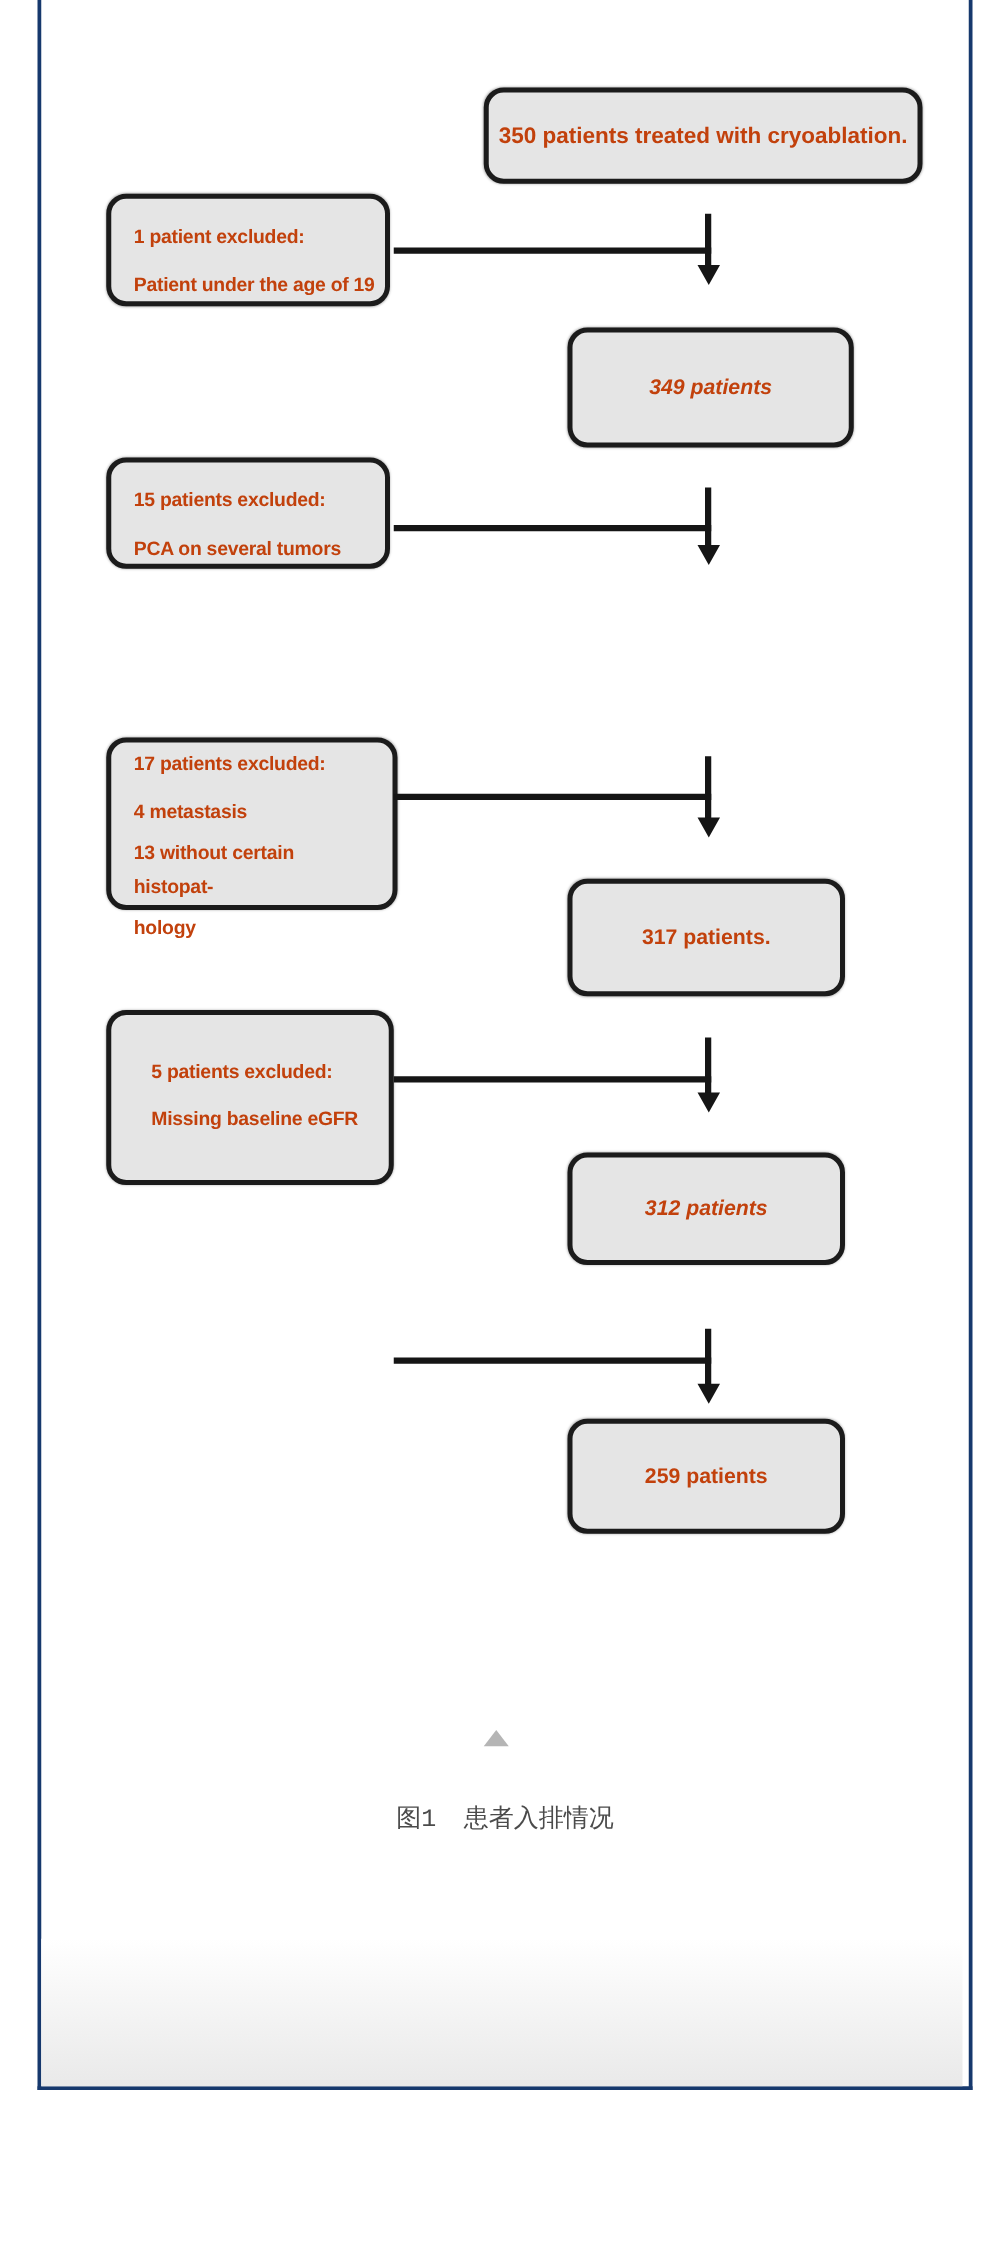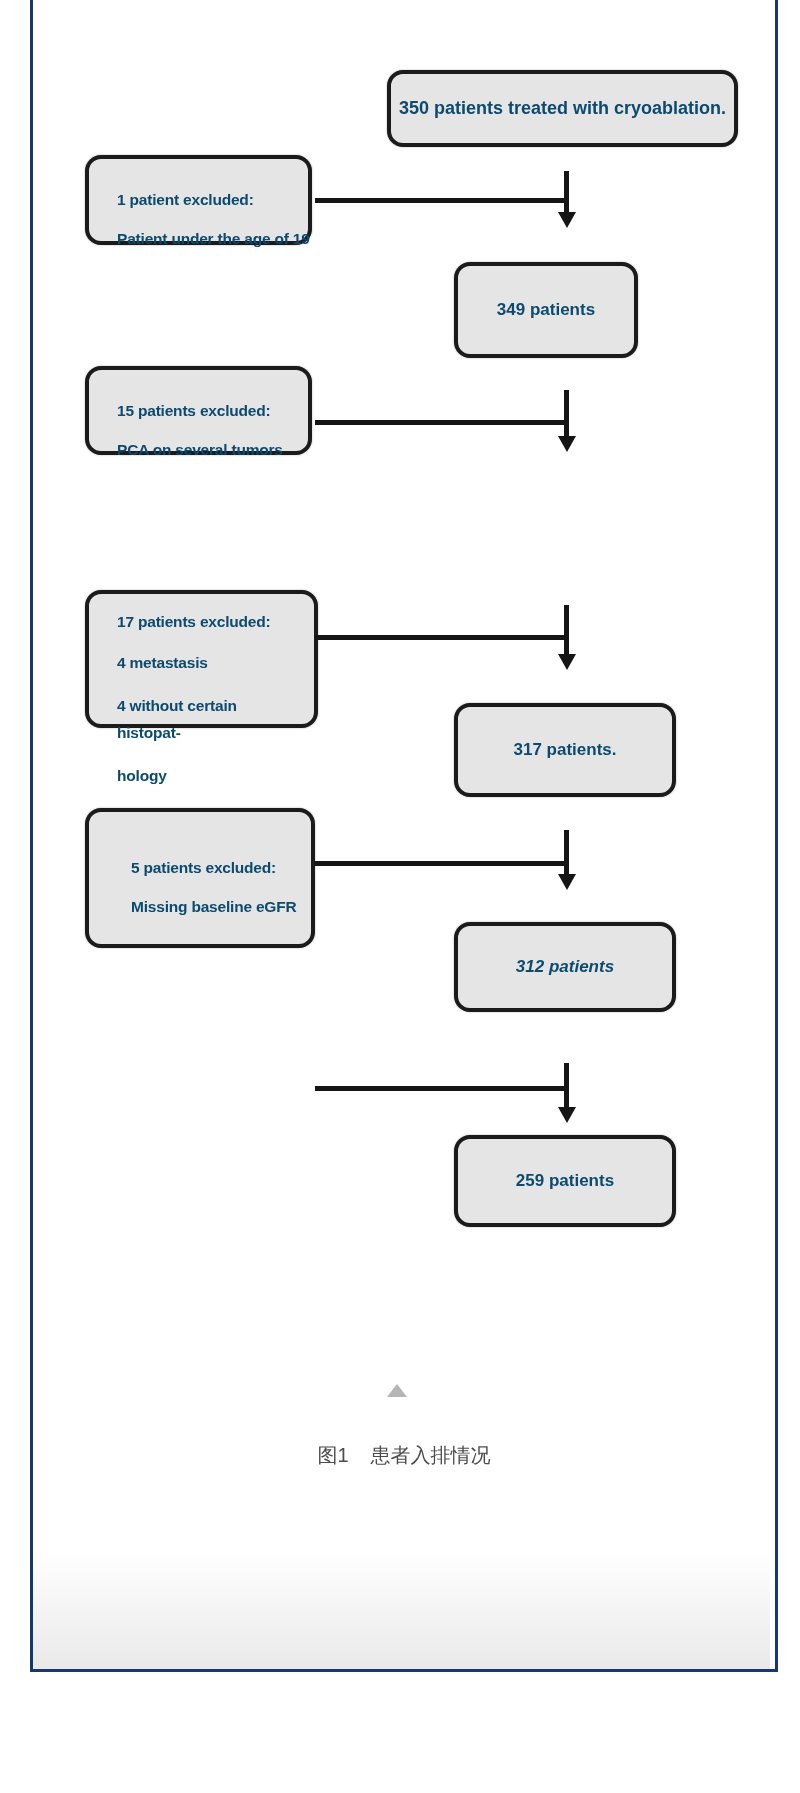--- a/index.html
+++ b/index.html
@@ -15,27 +15,27 @@
   }
   .bottom-gradient{
     position:absolute;left:0;right:5px;bottom:0;height:118px;
     background:linear-gradient(180deg,#ffffff 0%,#f3f3f3 55%,#e9e9e9 100%);
   }
   
   .figure{position:absolute;left:0;top:0;width:742px;height:1360px;}
   .fbox{
     position:absolute;box-sizing:border-box;
     background:#e5e5e5;border:4px solid #1b1b1b;border-radius:16px;
-    color:#0c4a6e;font-weight:bold;
+    color:#c2410c;font-weight:bold;
     box-shadow:0 0 2px rgba(0,0,0,.35);
   }
   .rbox{display:flex;align-items:center;justify-content:center;font-size:17px;}
   .titlebox{font-size:18px;white-space:nowrap;}
   .lbox{font-size:15.5px;letter-spacing:-0.2px;}
-  .lbox p{margin:16px;line-height:23px;white-space:nowrap;}
+  .lbox p{margin:6px;line-height:23px;white-space:nowrap;}
   .lbox .p2{margin-top:16px;}
   .lbox .cont{line-height:27px;white-space:pre-line;}
   .pad-a{padding:13px 6px 0 12px;}
   .pad-b{padding:0 6px 0 12px;}
   .pad-c{padding:28px 6px 0 26px;}
   .pad-d{padding:35px 6px 0 26px;}
   
   .vline{position:absolute;width:5px;background:#151515;left:531px;}
   .hline{position:absolute;height:5px;background:#151515;left:282px;width:254px;}
   .ahead{
@@ -46,56 +46,56 @@
   
   .collapse-triangle{
     position:absolute;left:354px;top:1384px;width:0;height:0;cursor:pointer;
     border-left:10px solid transparent;border-right:10px solid transparent;
     border-bottom:13px solid #b5b5b5;
   }
   .figure-caption{
     position:absolute;left:0;top:1441px;width:100%;
     text-align:center;font-size:20px;line-height:28px;color:#4b4b4b;
   }
-  .figure-caption .lbl{margin-right:22px;}
+  .figure-caption .lbl{margin-right:22px;font-family:Liberation Mono, monospace;}
 </style>
 </head>
 <body>
 
 <div class="page-frame">
 
   <div class="figure">
 
     <div class="fbox rbox titlebox" style="left:354px;top:70px;width:351px;height:77px;">
       <span>350 patients treated with cryoablation.</span>
     </div>
 
     <div class="fbox lbox pad-a" style="left:52px;top:155px;width:227px;height:90px;">
       <p>1 patient excluded:</p>
       <p class="p2">Patient under the age of 19</p>
     </div>
     <div class="hline" style="top:198px;"></div>
     <div class="vline" style="top:171px;height:43px;"></div>
     <div class="ahead" style="top:212px;"></div>
-    <div class="fbox rbox" style="left:421px;top:262px;width:184px;height:96px;">
+    <div class="fbox rbox" style="left:421px;top:262px;width:229px;height:96px;font-style:italic;">
       <span>349 patients</span>
     </div>
 
     <div class="fbox lbox pad-a" style="left:52px;top:366px;width:227px;height:89px;">
       <p>15 patients excluded:</p>
       <p class="p2">PCA on several tumors</p>
     </div>
     <div class="hline" style="top:420px;"></div>
     <div class="vline" style="top:390px;height:48px;"></div>
     <div class="ahead" style="top:436px;"></div>
 
     <div class="fbox lbox pad-b" style="left:52px;top:590px;width:233px;height:138px;">
       <p>17 patients excluded:</p>
       <p class="p2 cont" style="margin-top:13px;">4 metastasis</p>
-      <p class="cont">4 without certain histopat-</p>
+      <p class="cont">13 without certain histopat-</p>
       <p class="cont">hology</p>
     </div>
     <div class="hline" style="top:635px;"></div>
     <div class="vline" style="top:605px;height:50px;"></div>
     <div class="ahead" style="top:654px;"></div>
     <div class="fbox rbox" style="left:421px;top:703px;width:222px;height:94px;">
       <span>317 patients.</span>
     </div>
 
     <div class="fbox lbox pad-c" style="left:52px;top:808px;width:230px;height:140px;">

